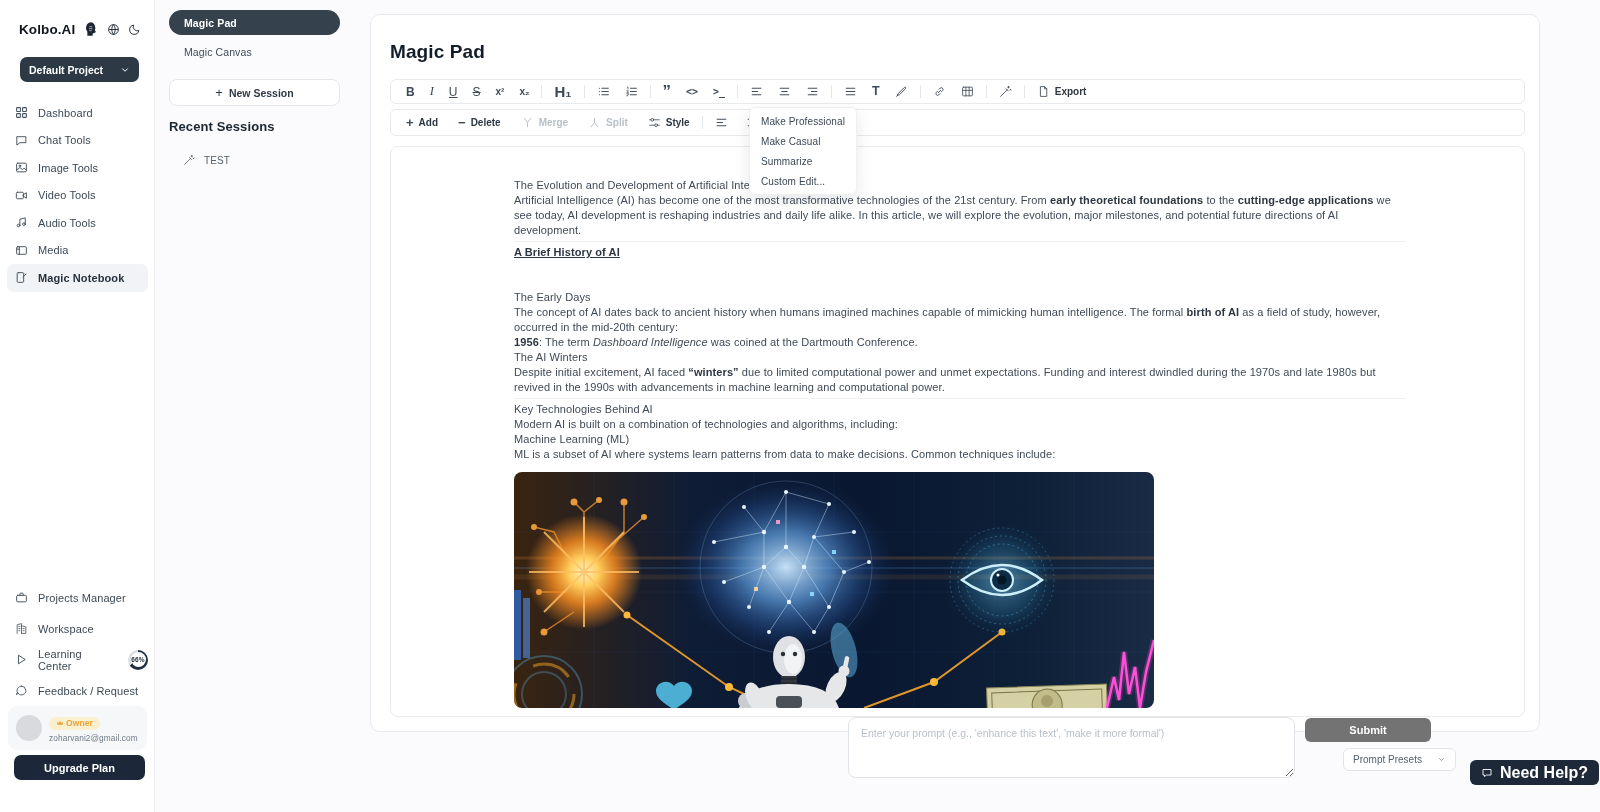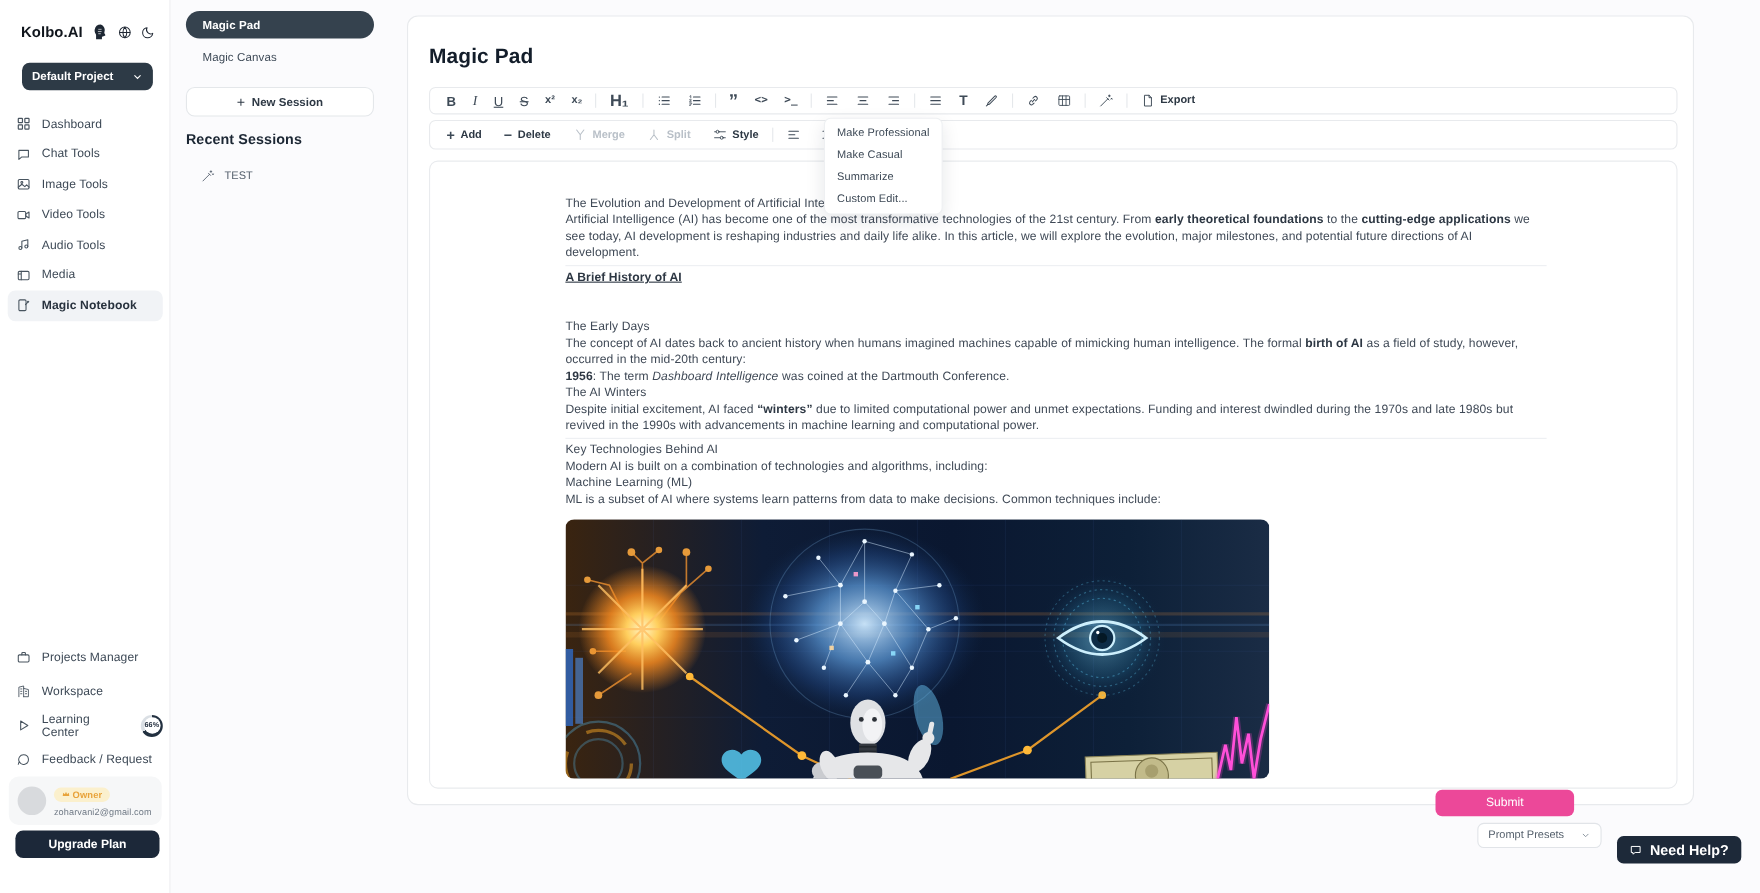--- a/index.html
+++ b/index.html
@@ -102,30 +102,30 @@
   .doc-hr { border-top:1px solid #edeff2; margin:3px 0; }
   .doc-gap { height:30px; }
   .doc-image { margin-top:10px; width:640px; height:236px; border-radius:8px; overflow:hidden; }
 
   
   .prompt-input { position:absolute; left:848px; top:717px; width:447px; height:61px;
     border:1px solid #dfe3e7; border-radius:8px; padding:9px 12px; font-size:10.5px;
     font-family:inherit; color:#333; resize:both; background:#fff; z-index:40; }
   .prompt-input::placeholder { color:#b9c0c9; }
   .submit-btn { position:absolute; left:1305px; top:718px; width:126px; height:24px;
-    background:#ec4899; color:#fff; border:none; border-radius:6px; cursor:pointer;
-    font-size:11px; font-weight:400; font-family:inherit; z-index:40; }
+    background:#737373; color:#fff; border:none; border-radius:6px; cursor:pointer;
+    font-size:11px; font-weight:700; font-family:inherit; z-index:40; }
   .presets-btn { position:absolute; left:1305px; top:748px; width:113px; height:23px;
     background:#fff; border:1px solid #e1e4e8; border-radius:6px; cursor:pointer;
     display:flex; align-items:center; justify-content:space-between; padding:0 9px;
     font-size:10px; color:#55606c; font-family:inherit; z-index:40;margin-left:38px; }
   .presets-btn svg { width:9px; height:9px; stroke:#8d97a1; }
   .help-btn { position:absolute; left:1470px; top:760px; height:25px; padding:0 11px;
     background:#1d2939; color:#fff; border:none; border-radius:6px; cursor:pointer;
-    display:flex; align-items:center; gap:7px; font-size:13px; font-weight:700; font-family:inherit; z-index:40; }
+    display:flex; align-items:center; gap:7px; font-size:16px; font-weight:700; font-family:inherit; z-index:40; }
   .help-btn svg { width:12px; height:12px; stroke:#fff; }
 </style>
 </head>
 <body>
 
 <div class="app">
 
   <div class="sidebar">
     <div class="logo-row">
       <span class="logo-text">Kolbo.AI</span>
@@ -680,20 +680,21 @@
 
   <path d="M593 236 600 205 605 228 610 180 615 222 621 195 626 236 632 200 640 168" stroke="#ff3fd0" stroke-width="6" fill="none" opacity="0.25"></path>
   <path d="M593 236 600 205 605 228 610 180 615 222 621 195 626 236 632 200 640 168" stroke="#ff4fd8" stroke-width="2.5" fill="none"></path>
 </svg>
 </div>
           </div>
         </div>
     </div>
   </div>
 
+  <textarea class="prompt-input" placeholder="Enter your prompt (e.g., 'enhance this text', 'make it more formal')" style=""></textarea>
   <button class="submit-btn">Submit</button>
   <button class="presets-btn">
     <span>Prompt Presets</span>
     <svg viewBox="0 0 24 24" fill="none" stroke-width="2.4" stroke-linecap="round">
         <path d="M6 9l6 6 6-6"></path>
       </svg>
   </button>
   <button class="help-btn">
     <svg viewBox="0 0 24 24" fill="none" stroke-width="1.8" stroke-linejoin="round">
         <path d="M4 5h16v11h-9l-4 3v-3H4z"></path>

